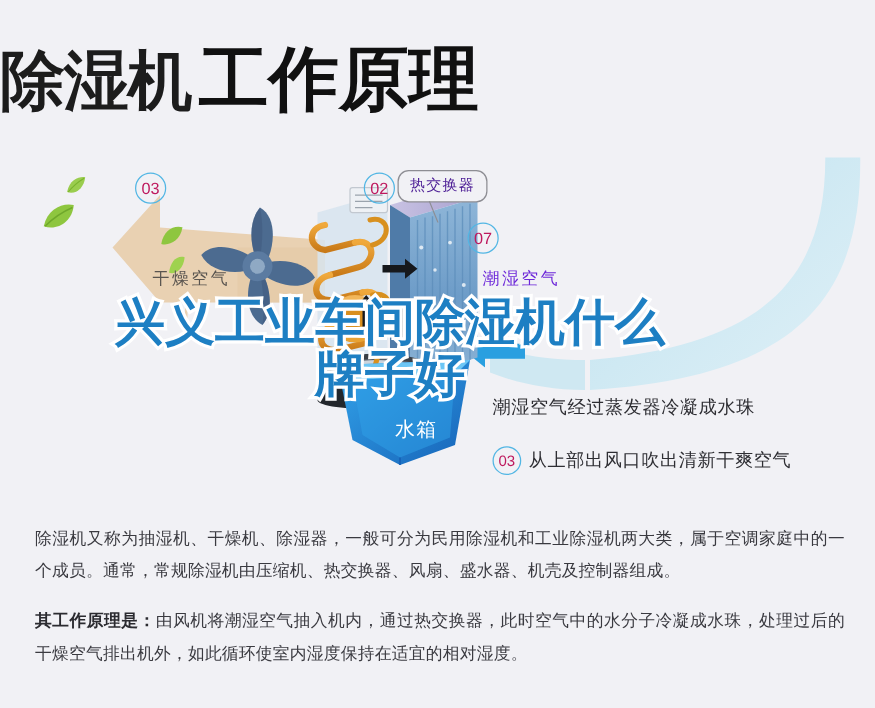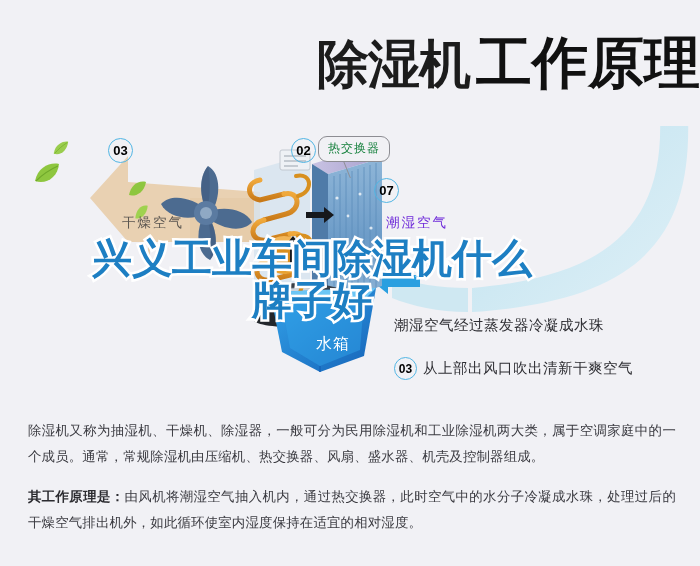--- a/index.html
+++ b/index.html
@@ -8,21 +8,21 @@
     background:#f1f1f5;
     font-family:"Liberation Sans","DejaVu Sans",sans-serif;
     overflow:hidden;
     position:relative;
   }
   .page{position:relative;width:700px;height:566px;}
 
   
   .title-wrap{
     position:absolute;left:0;top:26px;width:700px;
-    text-align:right;
+    text-align:left;
     white-space:nowrap;
   }
   .title-a{
     font-size:52px;font-weight:700;color:#1c1c1c;
     letter-spacing:-1px;
     font-family:"DejaVu Sans","Liberation Sans",sans-serif;
   }
   .title-b{
     font-size:56px;font-weight:700;color:#111;
     letter-spacing:0px;margin-left:6px;
@@ -47,36 +47,36 @@
   
   .machine{position:absolute;left:240px;top:18px;width:170px;height:230px;}
   
   .tank{position:absolute;left:268px;top:168px;width:110px;height:88px;}
 
   
   .badge{
     position:absolute;
     width:23px;height:23px;border-radius:50%;
     border:1.6px solid #52b6e4;
-    color:#000000;font-size:13px;font-weight:700;
+    color:#be185d;font-size:13px;font-weight:400;
     display:flex;align-items:center;justify-content:center;
     font-family:"Liberation Sans",sans-serif;
     background:transparent;
     line-height:1;
   }
   .b03{left:108px;top:20px;}
   .b02{left:291px;top:20px;}
   .b01{left:374px;top:60px;}
 
   
   .callout{
     position:absolute;left:318px;top:18px;
     padding:3px 9px 4px 9px;
     border:1.4px solid #8d8d93;border-radius:9px;
-    background:#f1f1f5;color:#15803d;
+    background:#f1f1f5;color:#4c1d95;
     font-size:12px;letter-spacing:1px;white-space:nowrap;
   }
   .callout:after{
     content:"";position:absolute;left:24px;bottom:-17px;
     width:1.4px;height:17px;background:#8d8d93;
     transform:skewX(22deg);transform-origin:top;
   }
 
   .lab{
     position:absolute;font-size:13.5px;color:#4d4d55;

